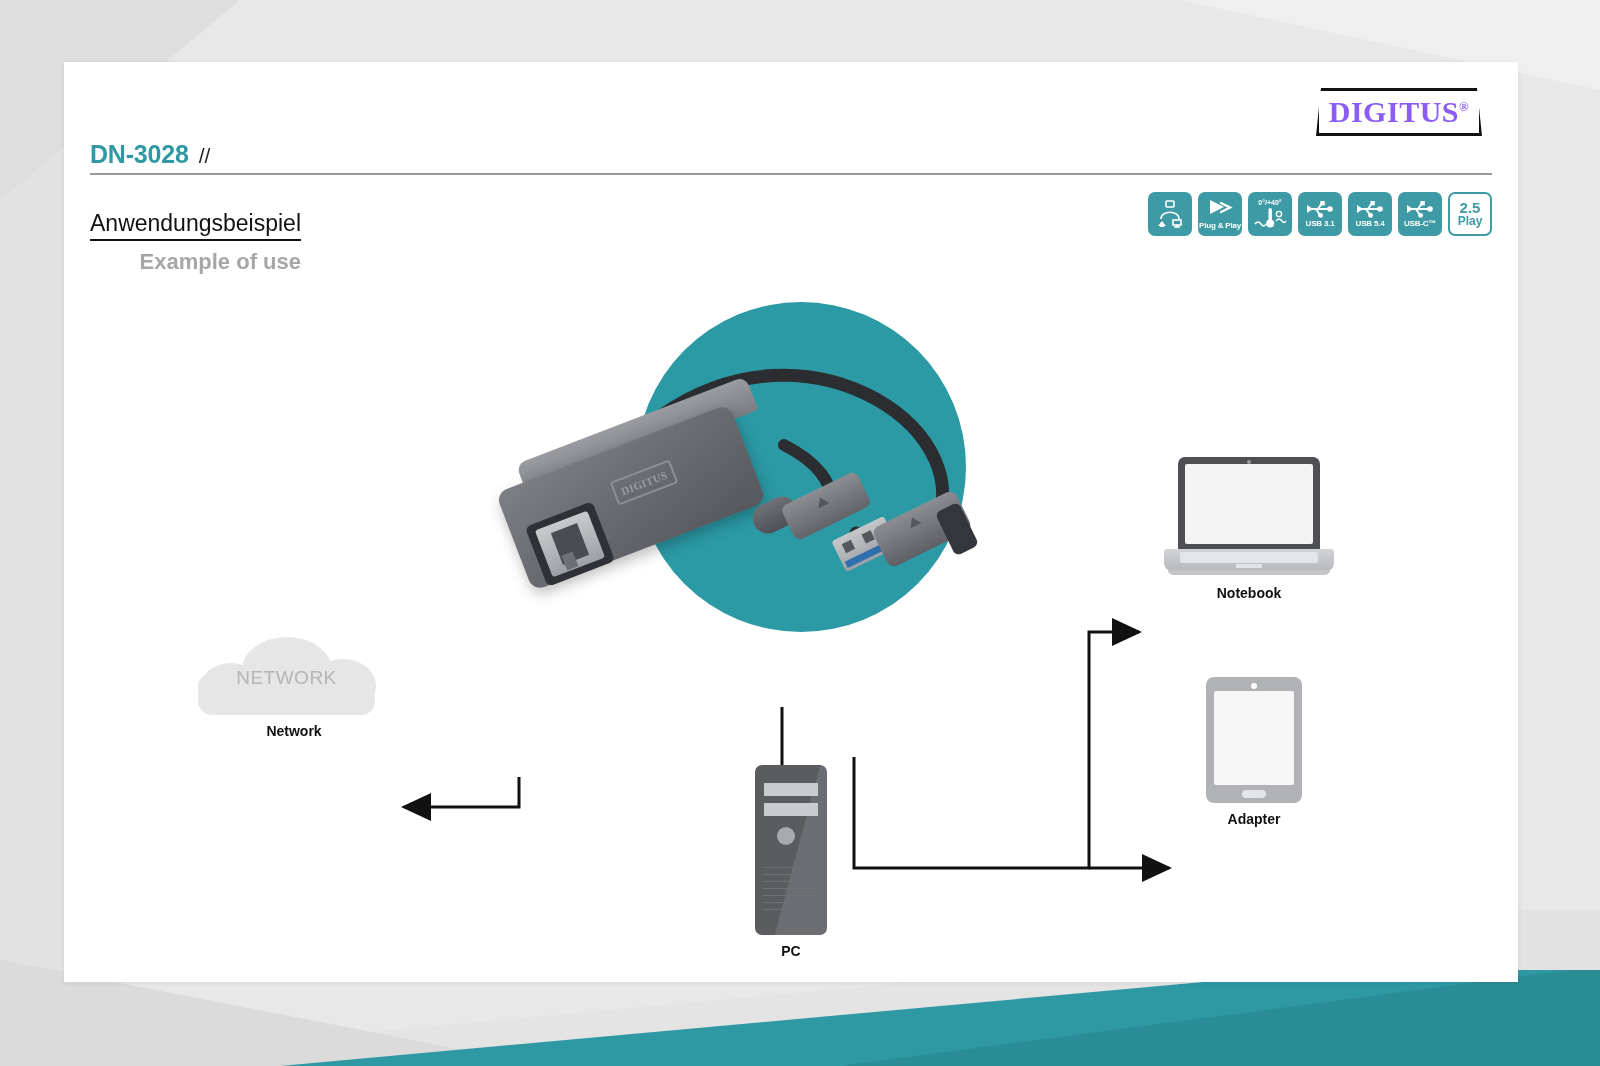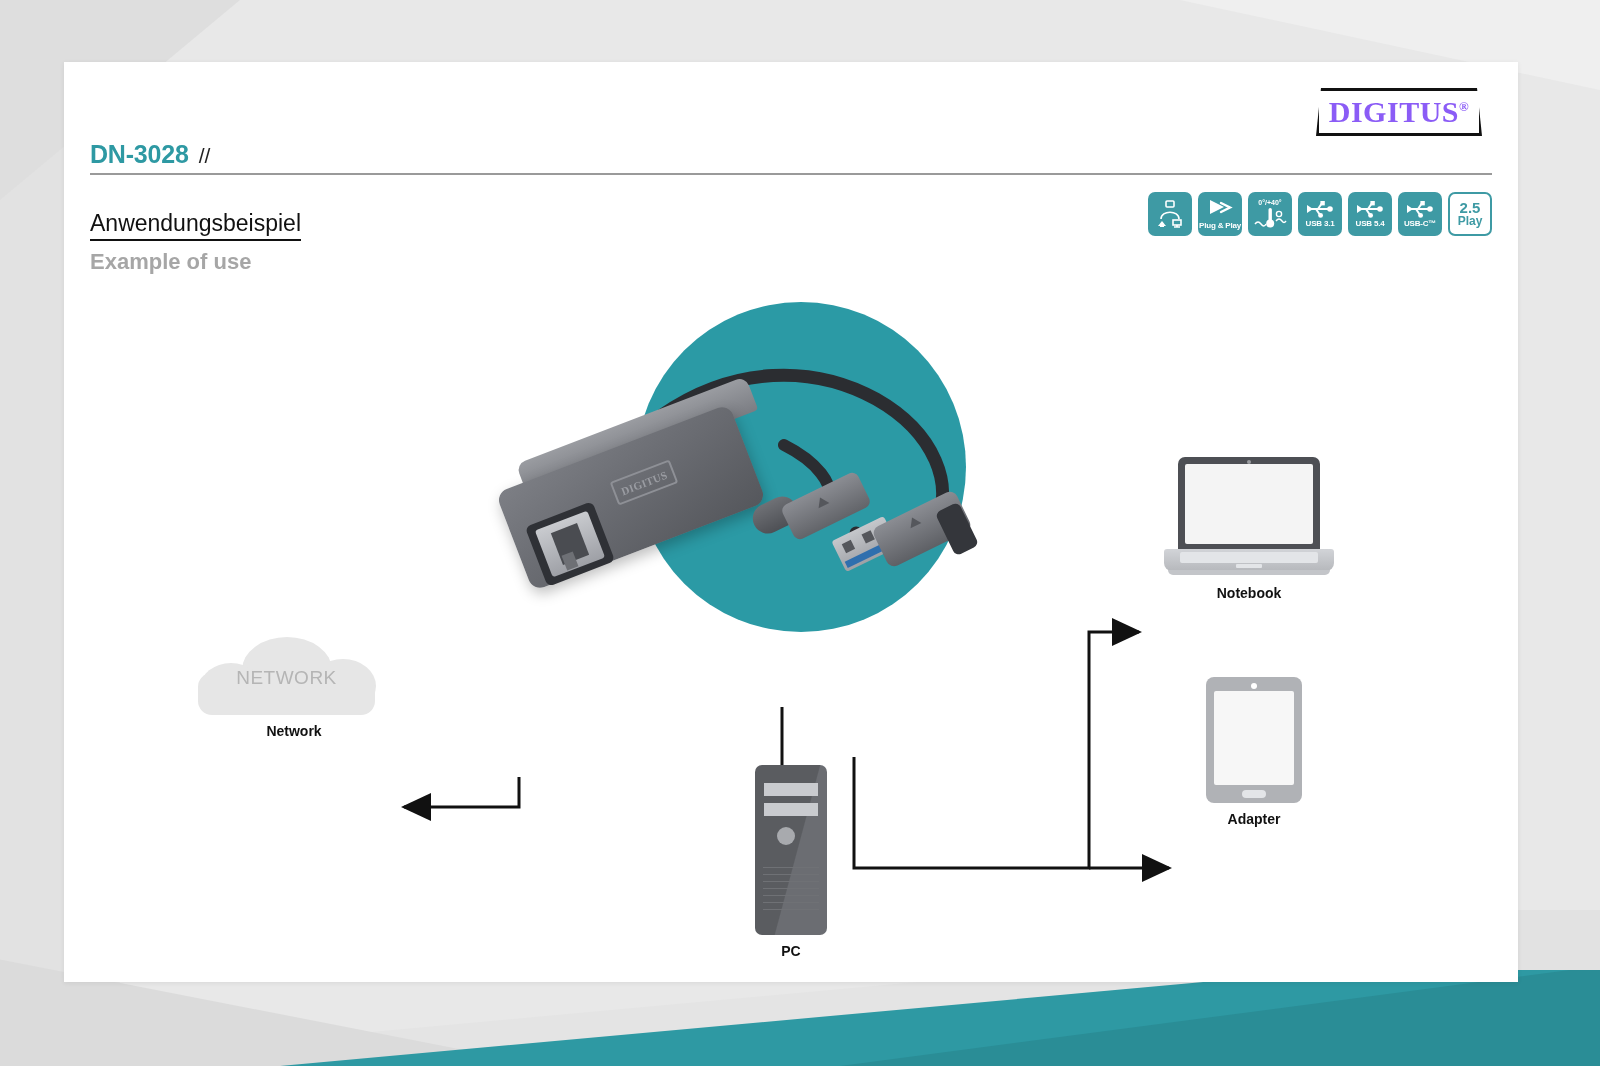--- a/index.html
+++ b/index.html
@@ -64,21 +64,21 @@
   #title-row .art { color:#2e99a3; font-size: 25px; font-weight: bold; letter-spacing:-.2px;}
   #title-row .slashes { color:#222; font-size: 21px; font-weight: 500; }
   #title-row .desc { color:#222; font-size: 21px; }
 
   
   #headings { position:absolute; left:26px; top:148px; }
   #headings .de {
     font-size: 23px; font-weight: normal; color:#111;
     display:inline-block; border-bottom: 2px solid #111; padding-bottom:2px;
   }
-  #headings .en { font-size: 22px; font-weight: bold; color:#a6a6a6; margin-top:8px;}
+  #headings .en { font-size: 22px; font-weight: bold; color:#a6a6a6; margin-top:8px;text-align:right;}
 
   
   #features { position:absolute; right:26px; top:130px; display:flex; gap:6px; }
   .feat {
     width:44px; height:44px; border-radius:7px;
     background:#3e9aa4; color:#fff;
     display:flex; flex-direction:column;
     align-items:center; justify-content:center;
     position:relative; overflow:hidden;
   }

